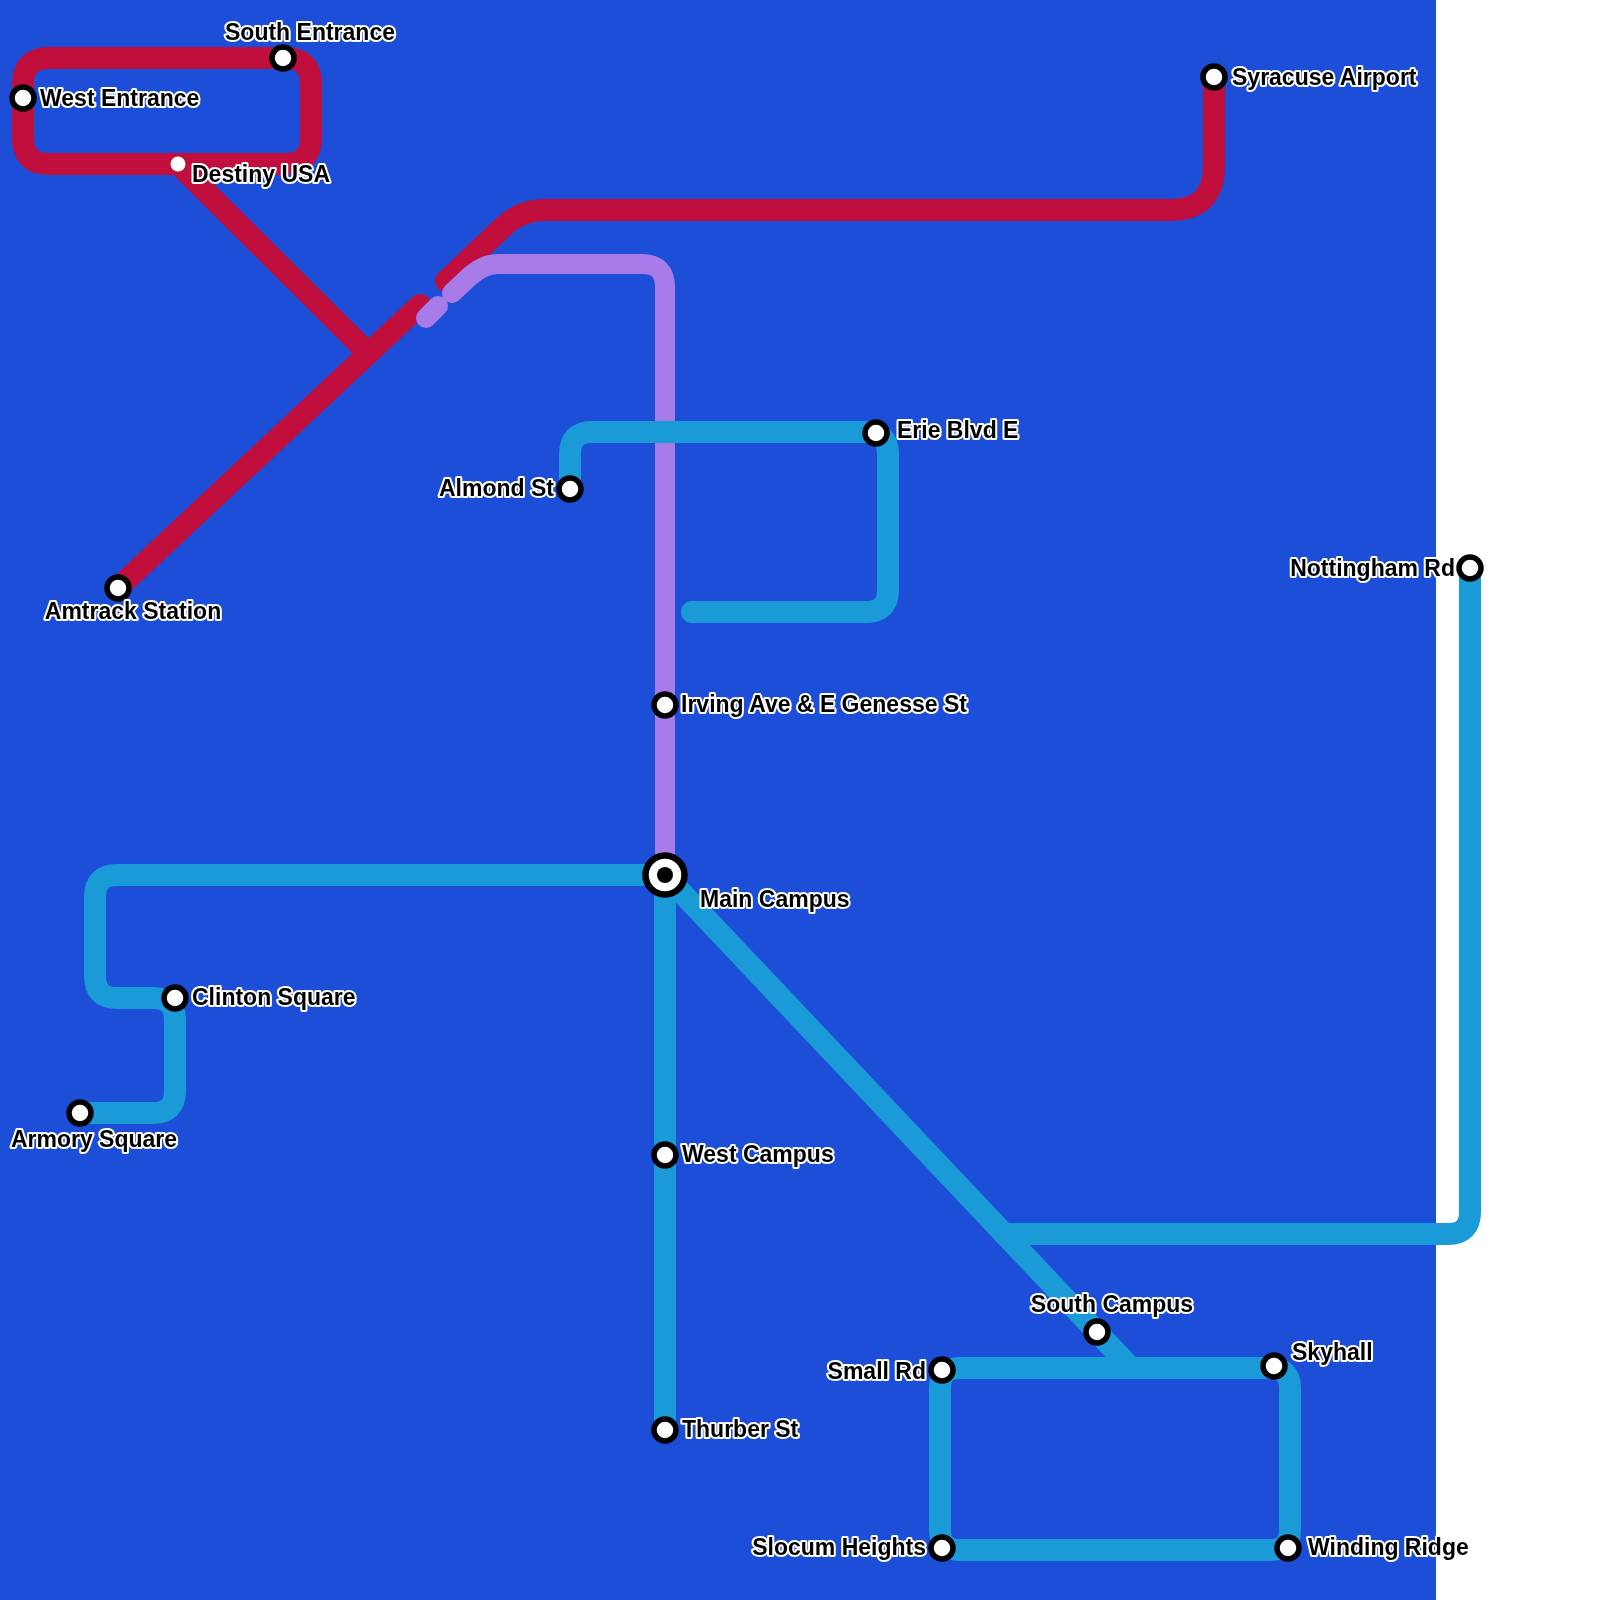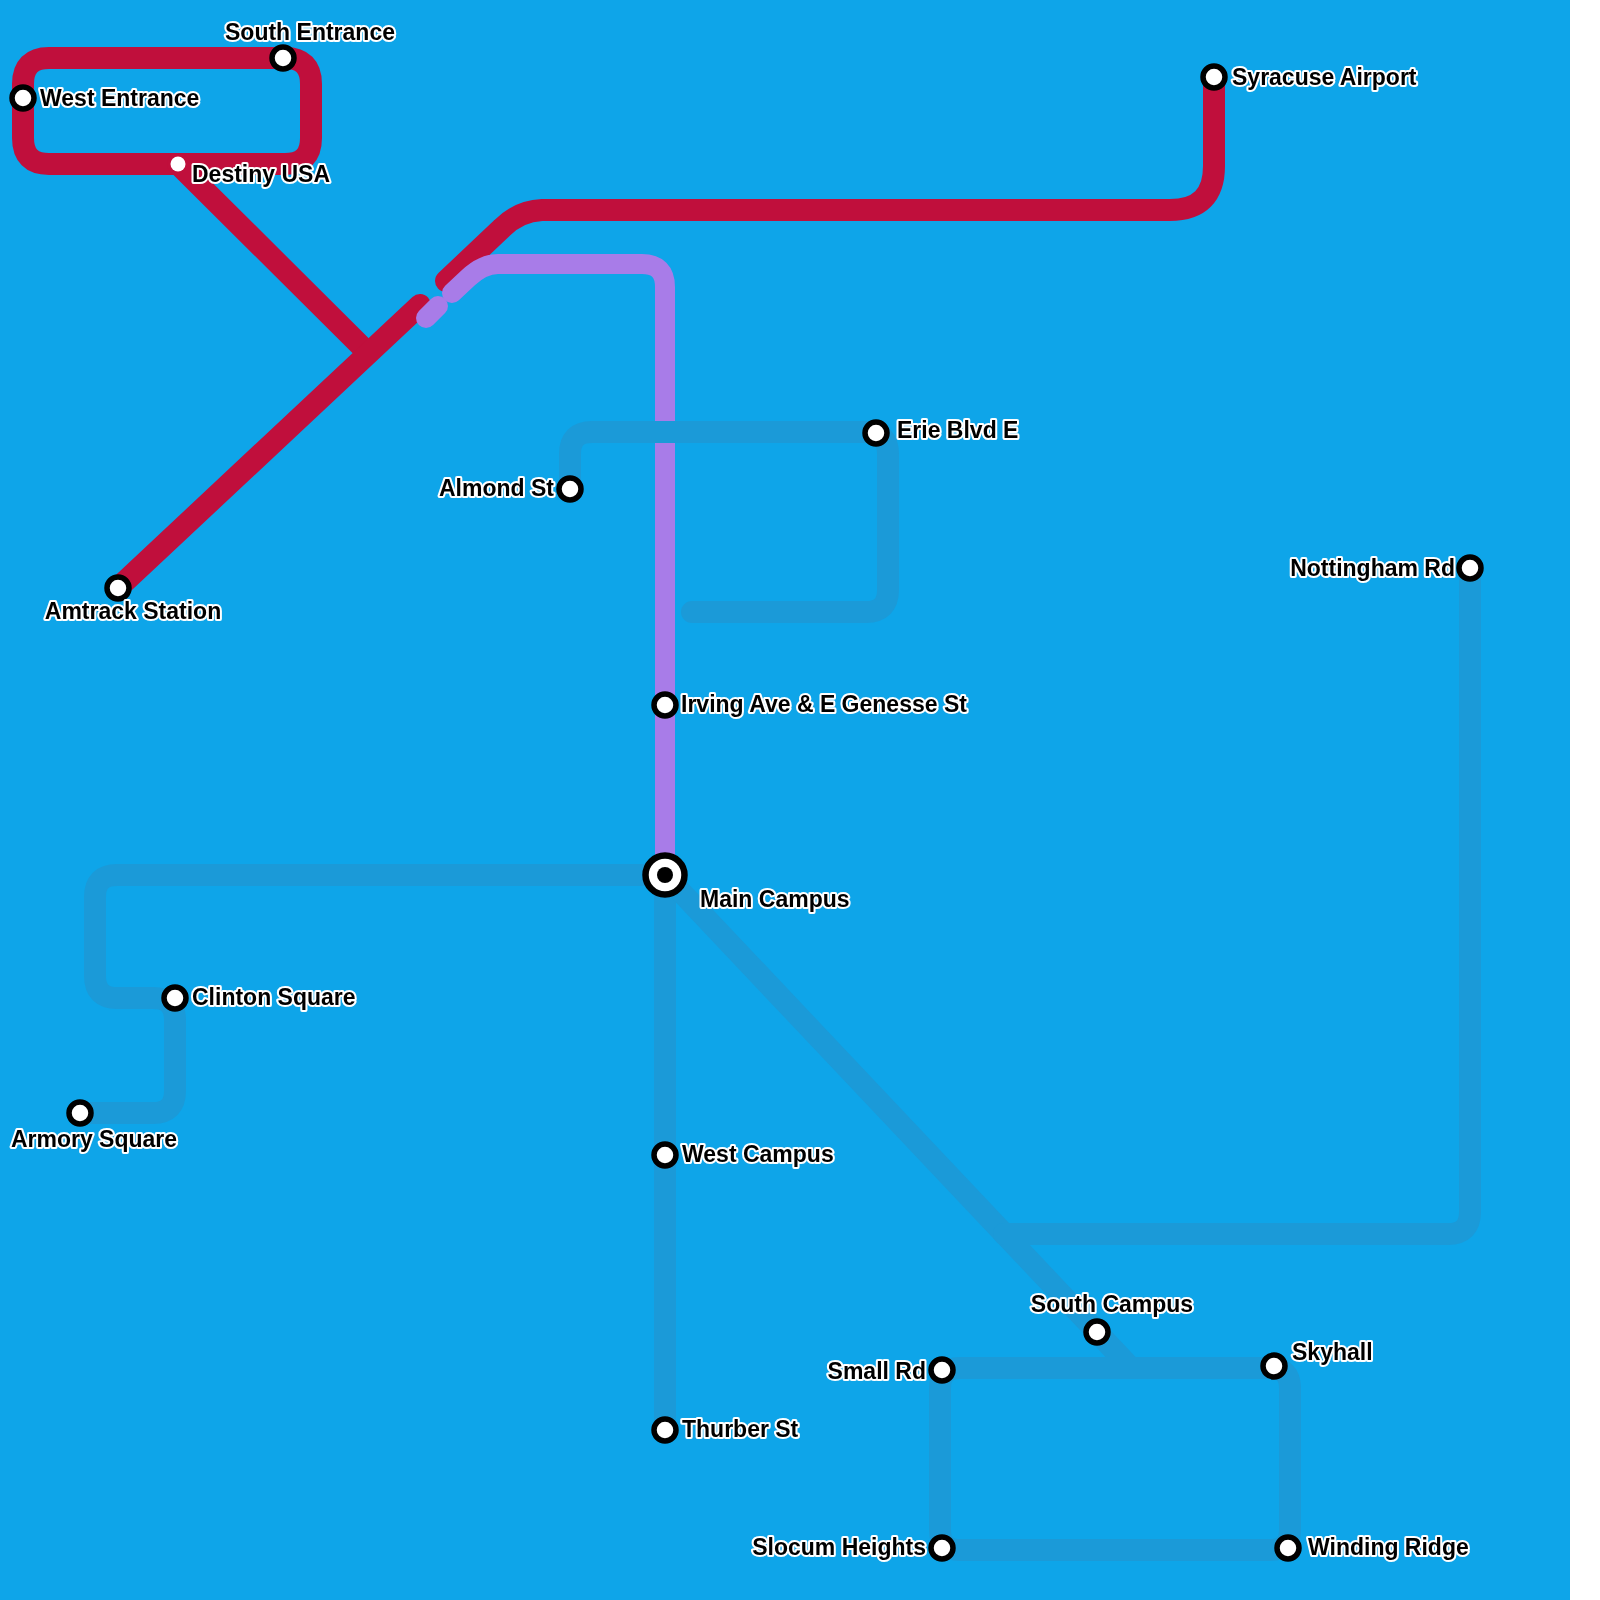--- a/index.html
+++ b/index.html
@@ -4,24 +4,24 @@
 <style>
   html, body {
     margin: 0;
     padding: 0;
     background: #ffffff;
     width: 1600px;
     height: 1600px;
     overflow: hidden;
   }
   #map-container {
-    width: 1570px;
+    width: 1436px;
     height: 1600px;
     position: relative;
-    background: #0ea5e9;
+    background: #1d4ed8;
   }
   svg { display: block; }
   .station-label {
     font-family: "Liberation Sans", sans-serif;
     font-weight: 700;
     fill: #000000;
     paint-order: stroke;
     stroke: #ffffff;
     stroke-width: 4px;
     stroke-linejoin: round;

